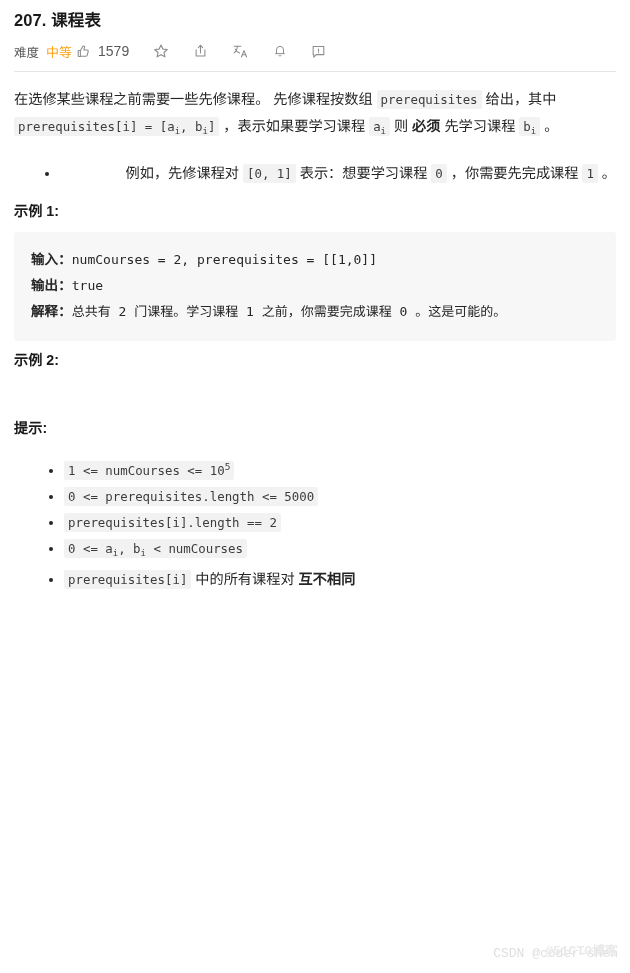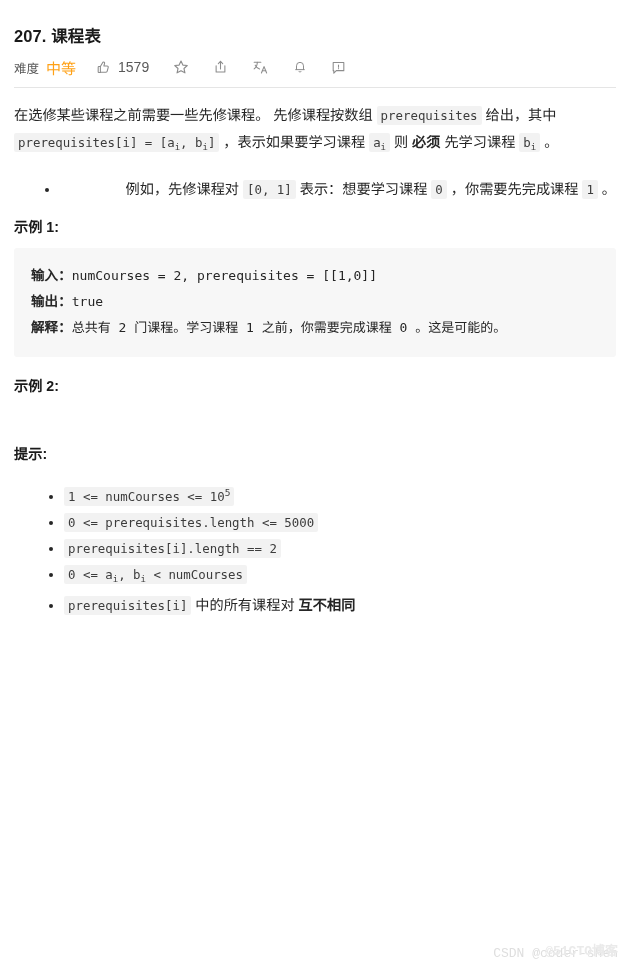--- a/index.html
+++ b/index.html
@@ -11,21 +11,21 @@
     width: 630px;
     height: 973px;
     position: relative;
     overflow: hidden;
     font-family: "Liberation Sans", "DejaVu Sans", sans-serif;
     color: #262626;
     -webkit-font-smoothing: antialiased;
   }
 
   .page {
-    padding: 16px 14px;
+    padding: 0 14px;
     box-sizing: border-box;
     width: 630px;
   }
 
   
   .title {
     font-size: 16.5px;
     font-weight: bold;
     color: #1a1a1a;
     line-height: 1.4;
@@ -40,22 +40,22 @@
     height: 34px;
     gap: 0;
     font-size: 12.5px;
   }
   .meta-label {
     color: #595959;
     font-size: 12.5px;
     margin-right: 7px;
   }
   .difficulty {
-    font-size: 15px;
-    margin-right: 20px;
+    font-size: 13px;
+    margin-right: 4px;
     font-weight: normal;
   }
   .icon-btn {
     display: inline-flex;
     align-items: center;
     color: #8c8c8c;
     margin-right: 24px;
     cursor: pointer;
     line-height: 1;
   }
@@ -239,21 +239,21 @@
     <ul class="bullets">
       <li><span>例如，先修课程对 </span><code class="inline">[0, 1]</code><span> 表示：想要学习课程 </span><code class="inline">0</code><span> ，你需要先完成课程 </span><code class="inline">1</code><span> 。</span></li>
     </ul>
 
 
     <h3 class="section section-gap-top">示例 1:</h3>
     <pre class="example"><b>输入：</b><span>numCourses = 2, prerequisites = [[1,0]]</span>
 <b>输出：</b><span>true</span>
 <b>解释：</b><span>总共有 2 门课程。学习课程 1 之前，你需要完成课程 0 。这是可能的。</span></pre>
 
-    <h3 class="section" style="margin-top:18px">示例 2:</h3>
+    <h3 class="section" style="margin-top:8px">示例 2:</h3>
 
     <h3 class="section" style="margin-top:48px;margin-bottom:18px">提示:</h3>
     <ul class="hints">
       <li><code class="inline"><span>1 &lt;= numCourses &lt;= 10</span><sup>5</sup></code></li>
       <li><code class="inline">0 &lt;= prerequisites.length &lt;= 5000</code></li>
       <li><code class="inline">prerequisites[i].length == 2</code></li>
       <li><code class="inline"><span>0 &lt;= a</span><sub>i</sub><span>, b</span><sub>i</sub><span> &lt; numCourses</span></code></li>
       <li><code class="inline">prerequisites[i]</code><span> 中的所有课程对 </span><b>互不相同</b></li>
     </ul>
 

